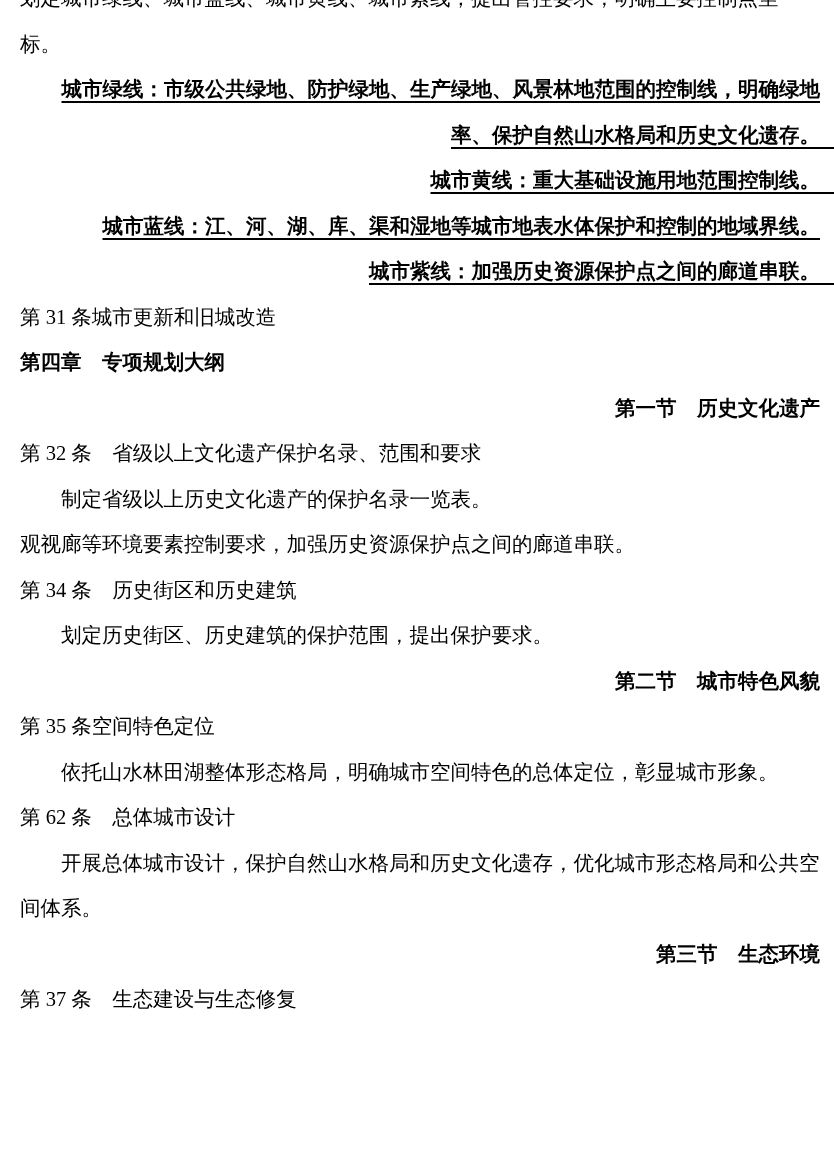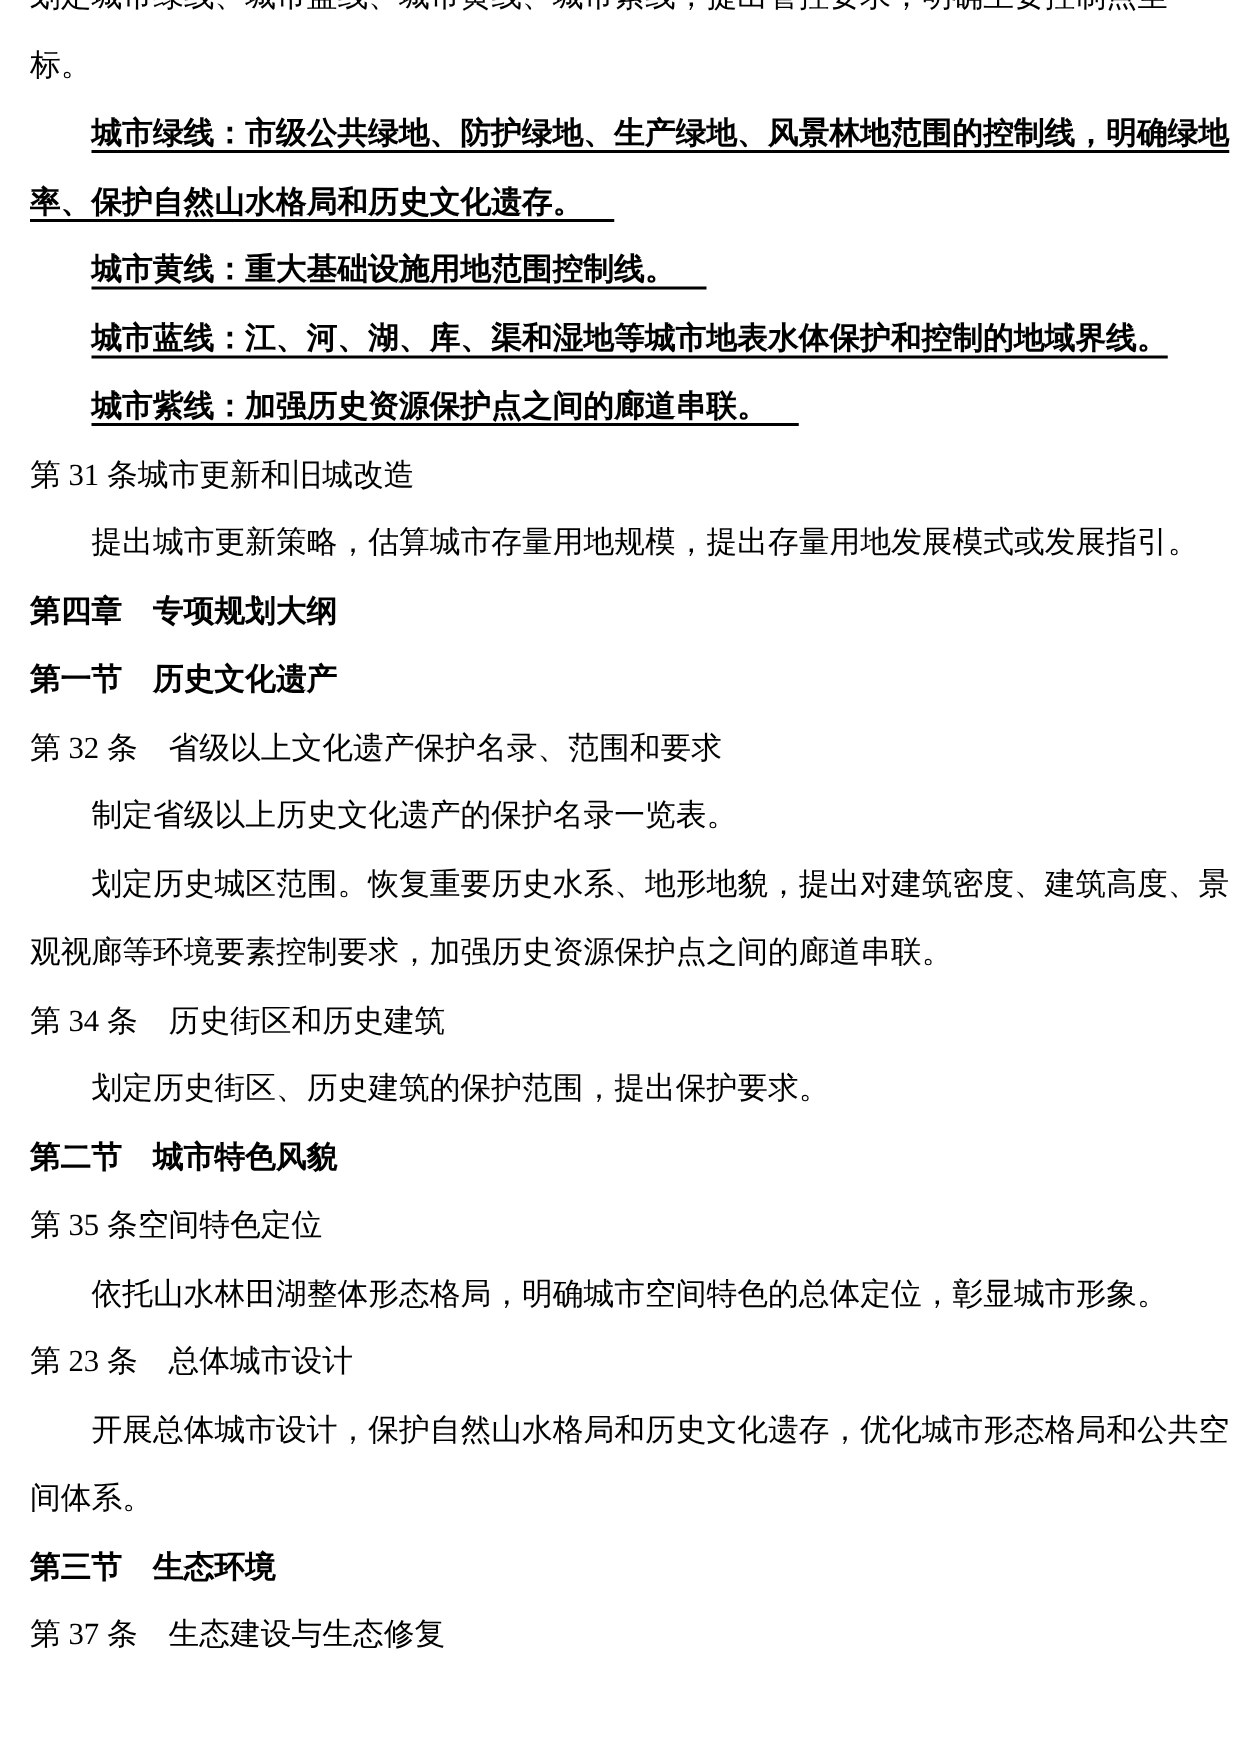--- a/index.html
+++ b/index.html
@@ -23,20 +23,21 @@
     color: #000000;
   }
   .line {
     white-space: nowrap;
   }
   .indent {
     text-indent: 41px;
   }
   .bold {
     font-weight: 700;
+    text-align: right;
   }
   .center {
     text-align: left;
   }
   .u {
     text-decoration: underline;
     text-decoration-thickness: 1.6px;
     text-underline-offset: 5px;
   }
 </style>
@@ -49,36 +50,34 @@
     <div class="line">划定城市绿线、城市蓝线、城市黄线、城市紫线，提出管控要求，明确主要控制点坐</div>
     <div class="line">标。</div>
 
     <div class="line indent bold"><span class="u">城市绿线：市级公共绿地、防护绿地、生产绿地、风景林地范围的控制线，明确绿地</span></div>
     <div class="line bold"><span class="u">率、保护自然山水格局和历史文化遗存。　</span></div>
     <div class="line indent bold"><span class="u">城市黄线：重大基础设施用地范围控制线。　</span></div>
     <div class="line indent bold"><span class="u">城市蓝线：江、河、湖、库、渠和湿地等城市地表水体保护和控制的地域界线。</span></div>
     <div class="line indent bold"><span class="u">城市紫线：加强历史资源保护点之间的廊道串联。　</span></div>
 
     <div class="line">第 31 条城市更新和旧城改造</div>
-    <div class="line indent">提出城市更新策略，估算城市存量用地规模，提出存量用地发展模式或发展指引。</div>
 
     <div class="line bold center">第四章　专项规划大纲</div>
 
     <div class="line bold">第一节　历史文化遗产</div>
     <div class="line">第 32 条　省级以上文化遗产保护名录、范围和要求</div>
     <div class="line indent">制定省级以上历史文化遗产的保护名录一览表。</div>
-    <div class="line indent">划定历史城区范围。恢复重要历史水系、地形地貌，提出对建筑密度、建筑高度、景</div>
     <div class="line">观视廊等环境要素控制要求，加强历史资源保护点之间的廊道串联。</div>
     <div class="line">第 34 条　历史街区和历史建筑</div>
     <div class="line indent">划定历史街区、历史建筑的保护范围，提出保护要求。</div>
 
     <div class="line bold">第二节　城市特色风貌</div>
     <div class="line">第 35 条空间特色定位</div>
     <div class="line indent">依托山水林田湖整体形态格局，明确城市空间特色的总体定位，彰显城市形象。</div>
-    <div class="line">第 23 条　总体城市设计</div>
+    <div class="line">第 62 条　总体城市设计</div>
     <div class="line indent">开展总体城市设计，保护自然山水格局和历史文化遗存，优化城市形态格局和公共空</div>
     <div class="line">间体系。</div>
 
     <div class="line bold">第三节　生态环境</div>
     <div class="line">第 37 条　生态建设与生态修复</div>
 
   </div>
 </div>
 
 </body></html>

